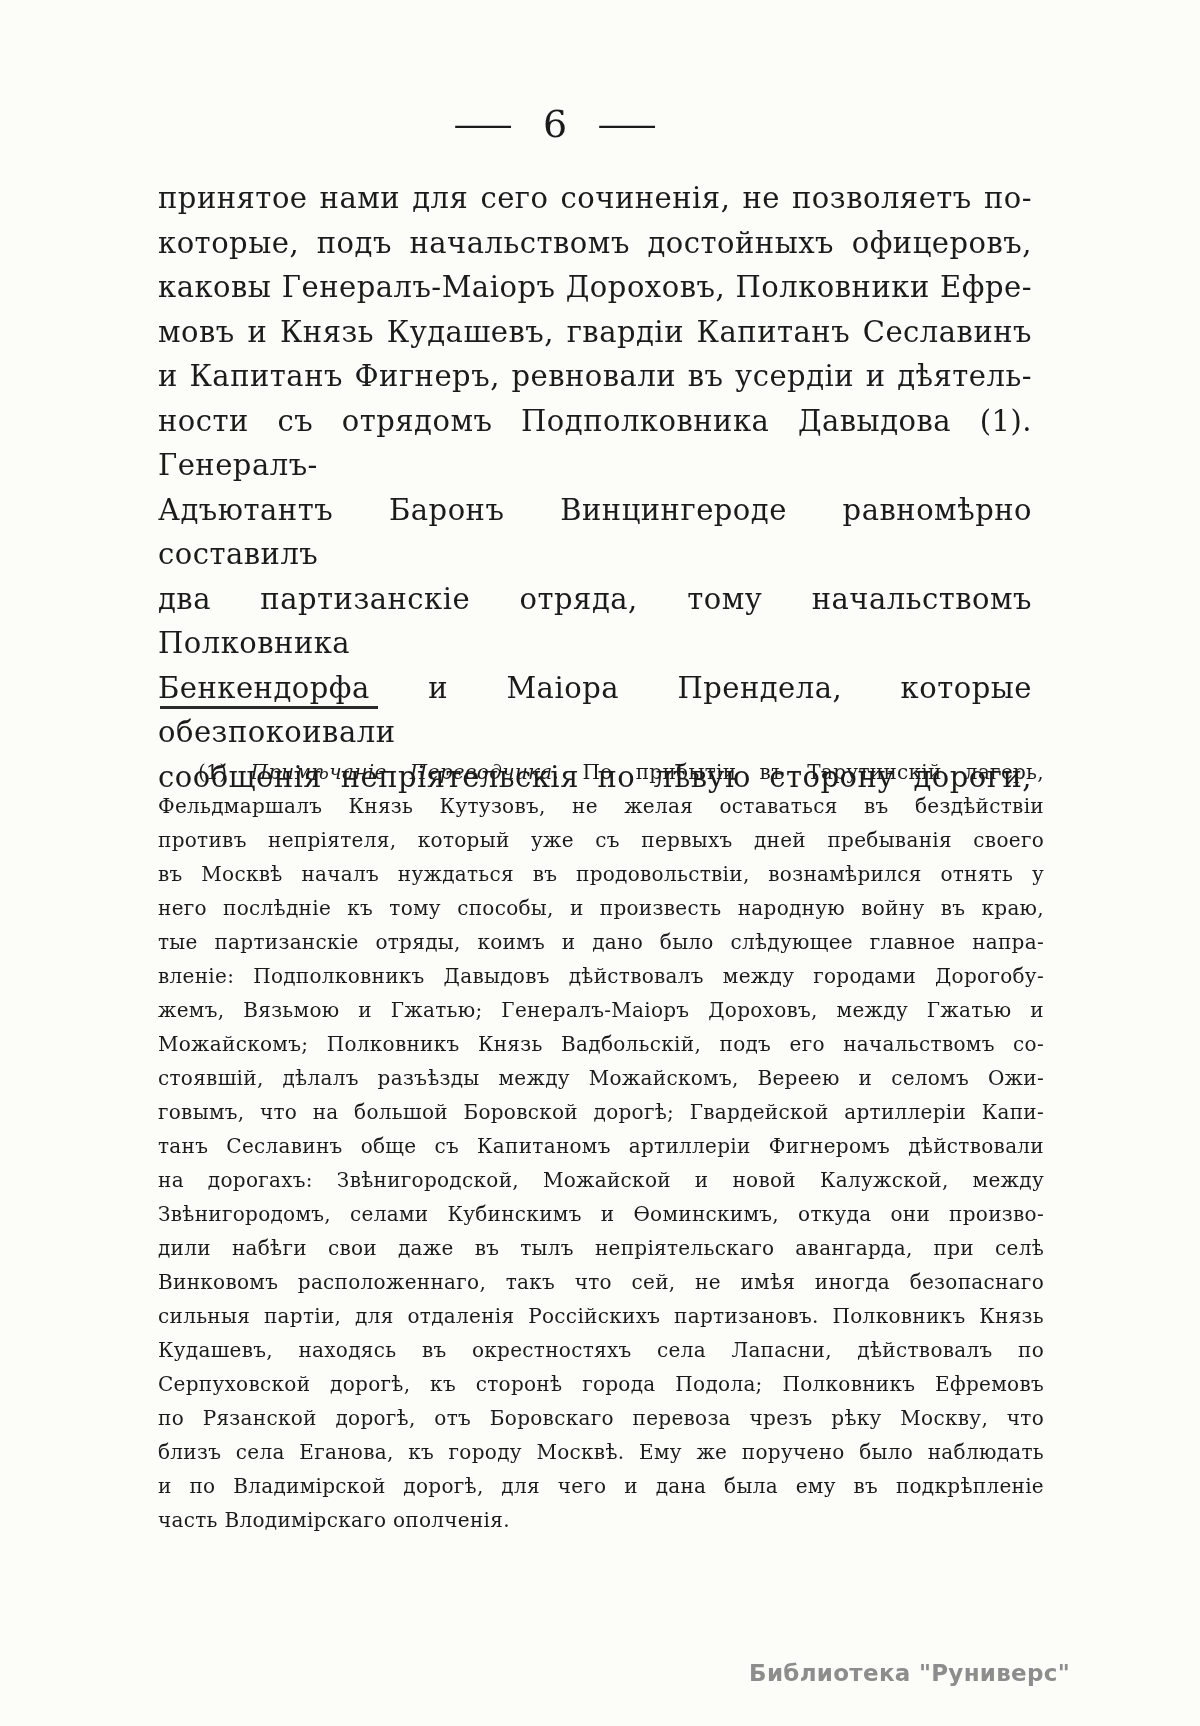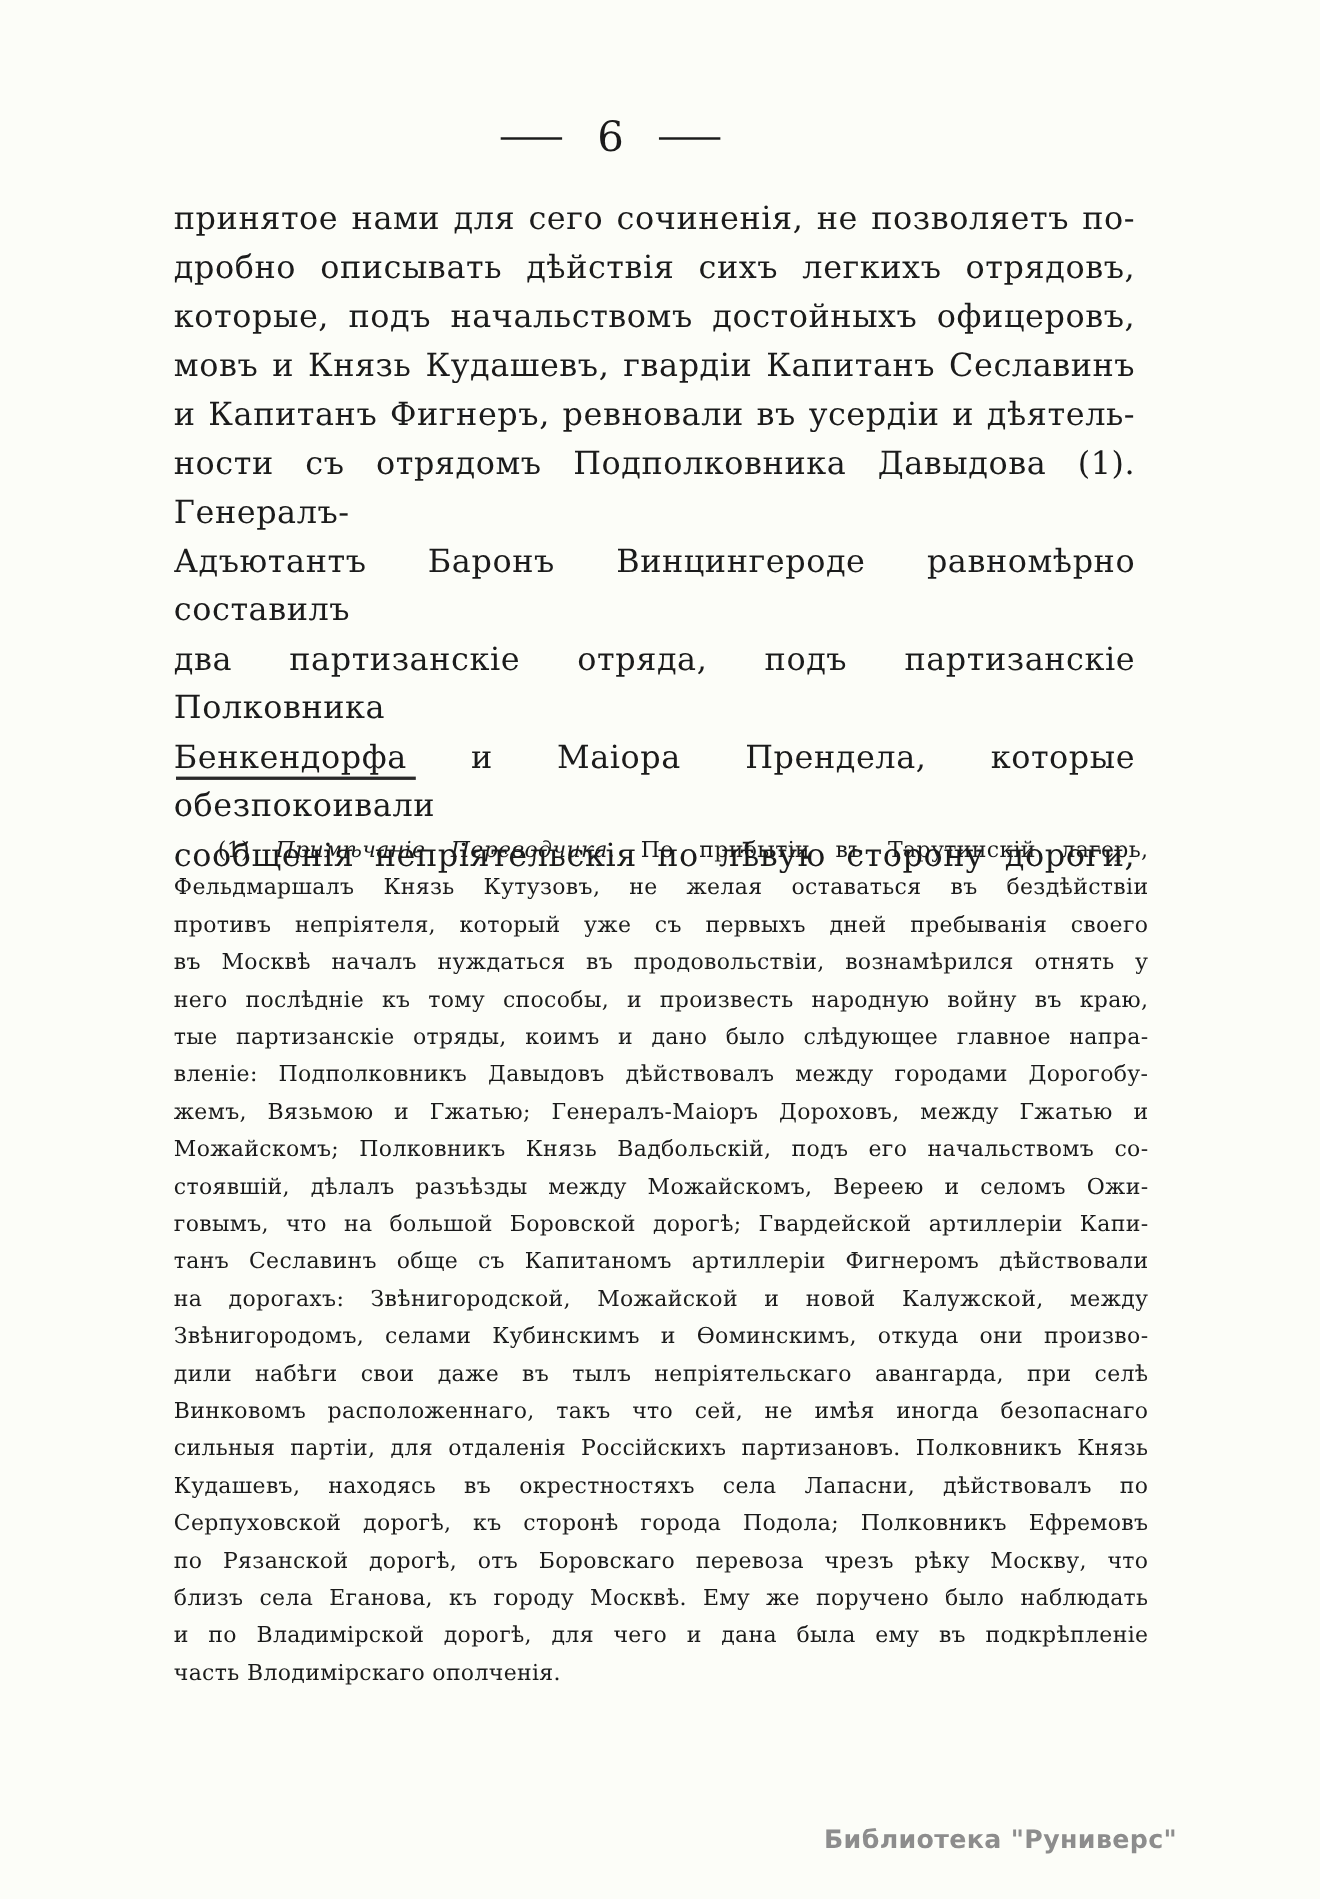--- a/index.html
+++ b/index.html
@@ -106,27 +106,27 @@
 <div class="page">
 
   <div class="header">
     <span class="dash">—</span>
     <span class="pagenum">6</span>
     <span class="dash">—</span>
   </div>
 
   <div class="main-text">
       <div class="line">принятое нами для сего сочиненія, не позволяетъ по-</div>
-      <div class="line">дробно описывать дѣйствія сихъ легкихъ отрядовъ,</div>
       <div class="line">которые, подъ начальствомъ достойныхъ офицеровъ,</div>
+      <div class="line">каковы Генералъ-Маіоръ Дороховъ, Полковники Ефре-</div>
       <div class="line">мовъ и Князь Кудашевъ, гвардіи Капитанъ Сеславинъ</div>
       <div class="line">и Капитанъ Фигнеръ, ревновали въ усердіи и дѣятель-</div>
       <div class="line">ности съ отрядомъ Подполковника Давыдова (1). Генералъ-</div>
       <div class="line">Адъютантъ Баронъ Винцингероде равномѣрно составилъ</div>
-      <div class="line">два партизанскіе отряда, подъ партизанскіе Полковника</div>
+      <div class="line">два партизанскіе отряда, тому начальствомъ Полковника</div>
       <div class="line">Бенкендорфа и Маіора Прендела, которые обезпокоивали</div>
       <div class="line">сообщенія непріятельскія по лѣвую сторону дороги,</div>
     </div>
 
   <div class="fn-rule"></div>
 
   <div class="footnote">
     <div class="line first">
       <span class="fn-marker">(1)</span>
       <span class="fn-italic">Примѣчаніе Переводчика.</span>

